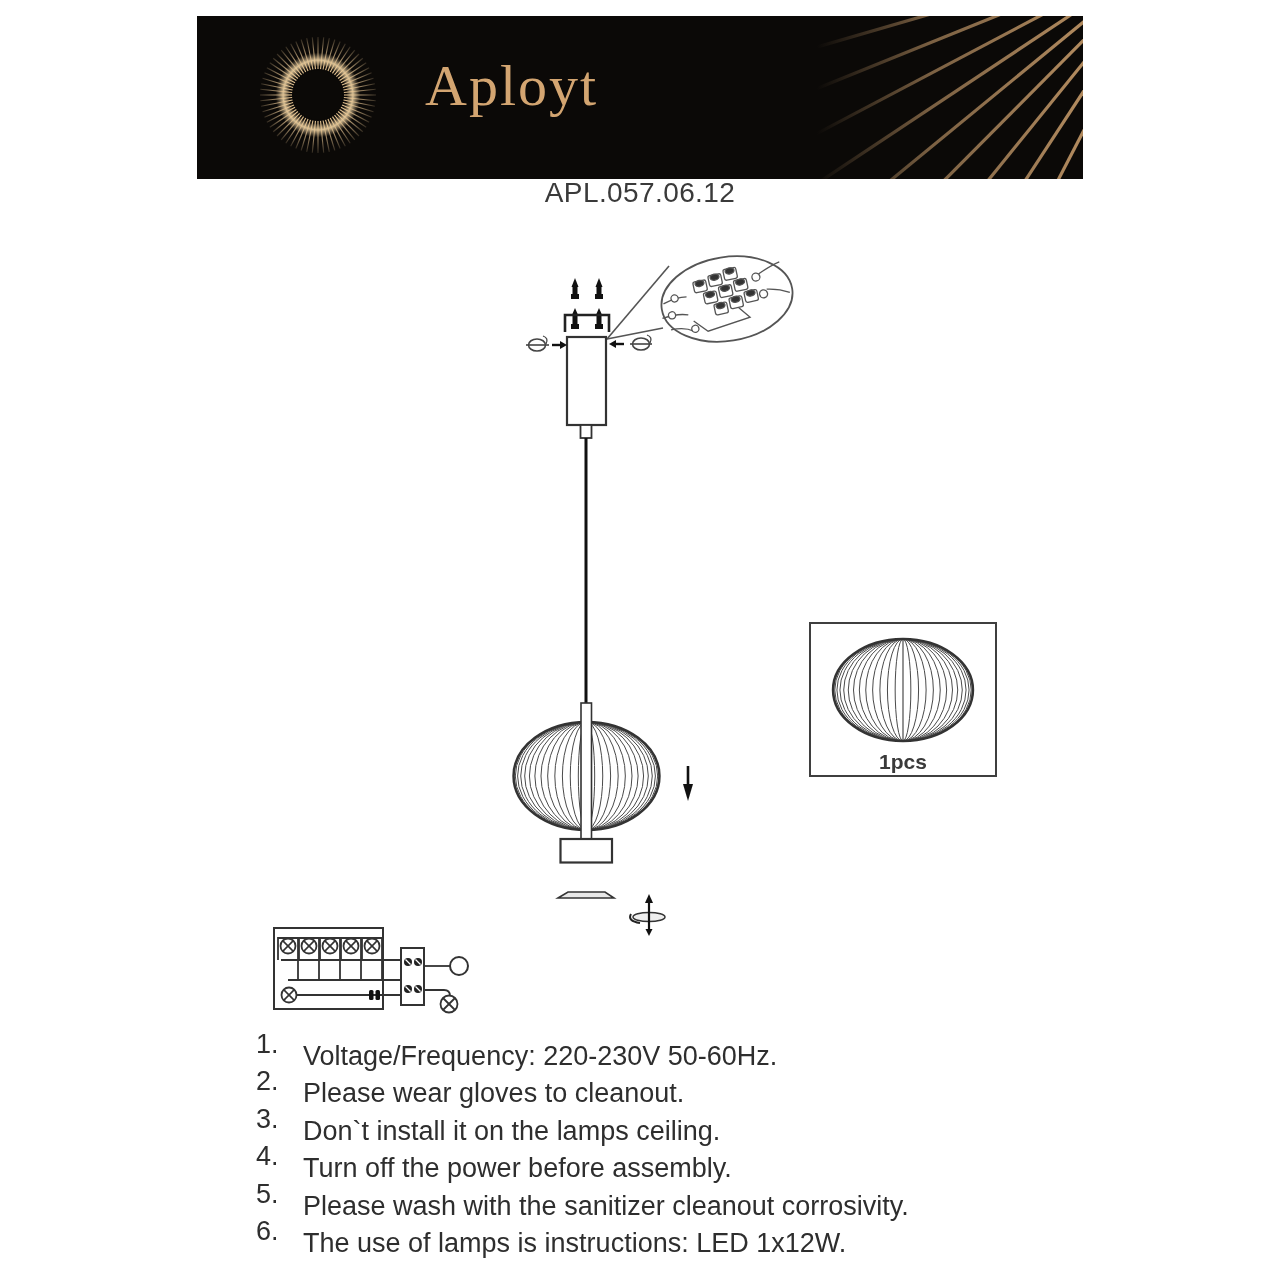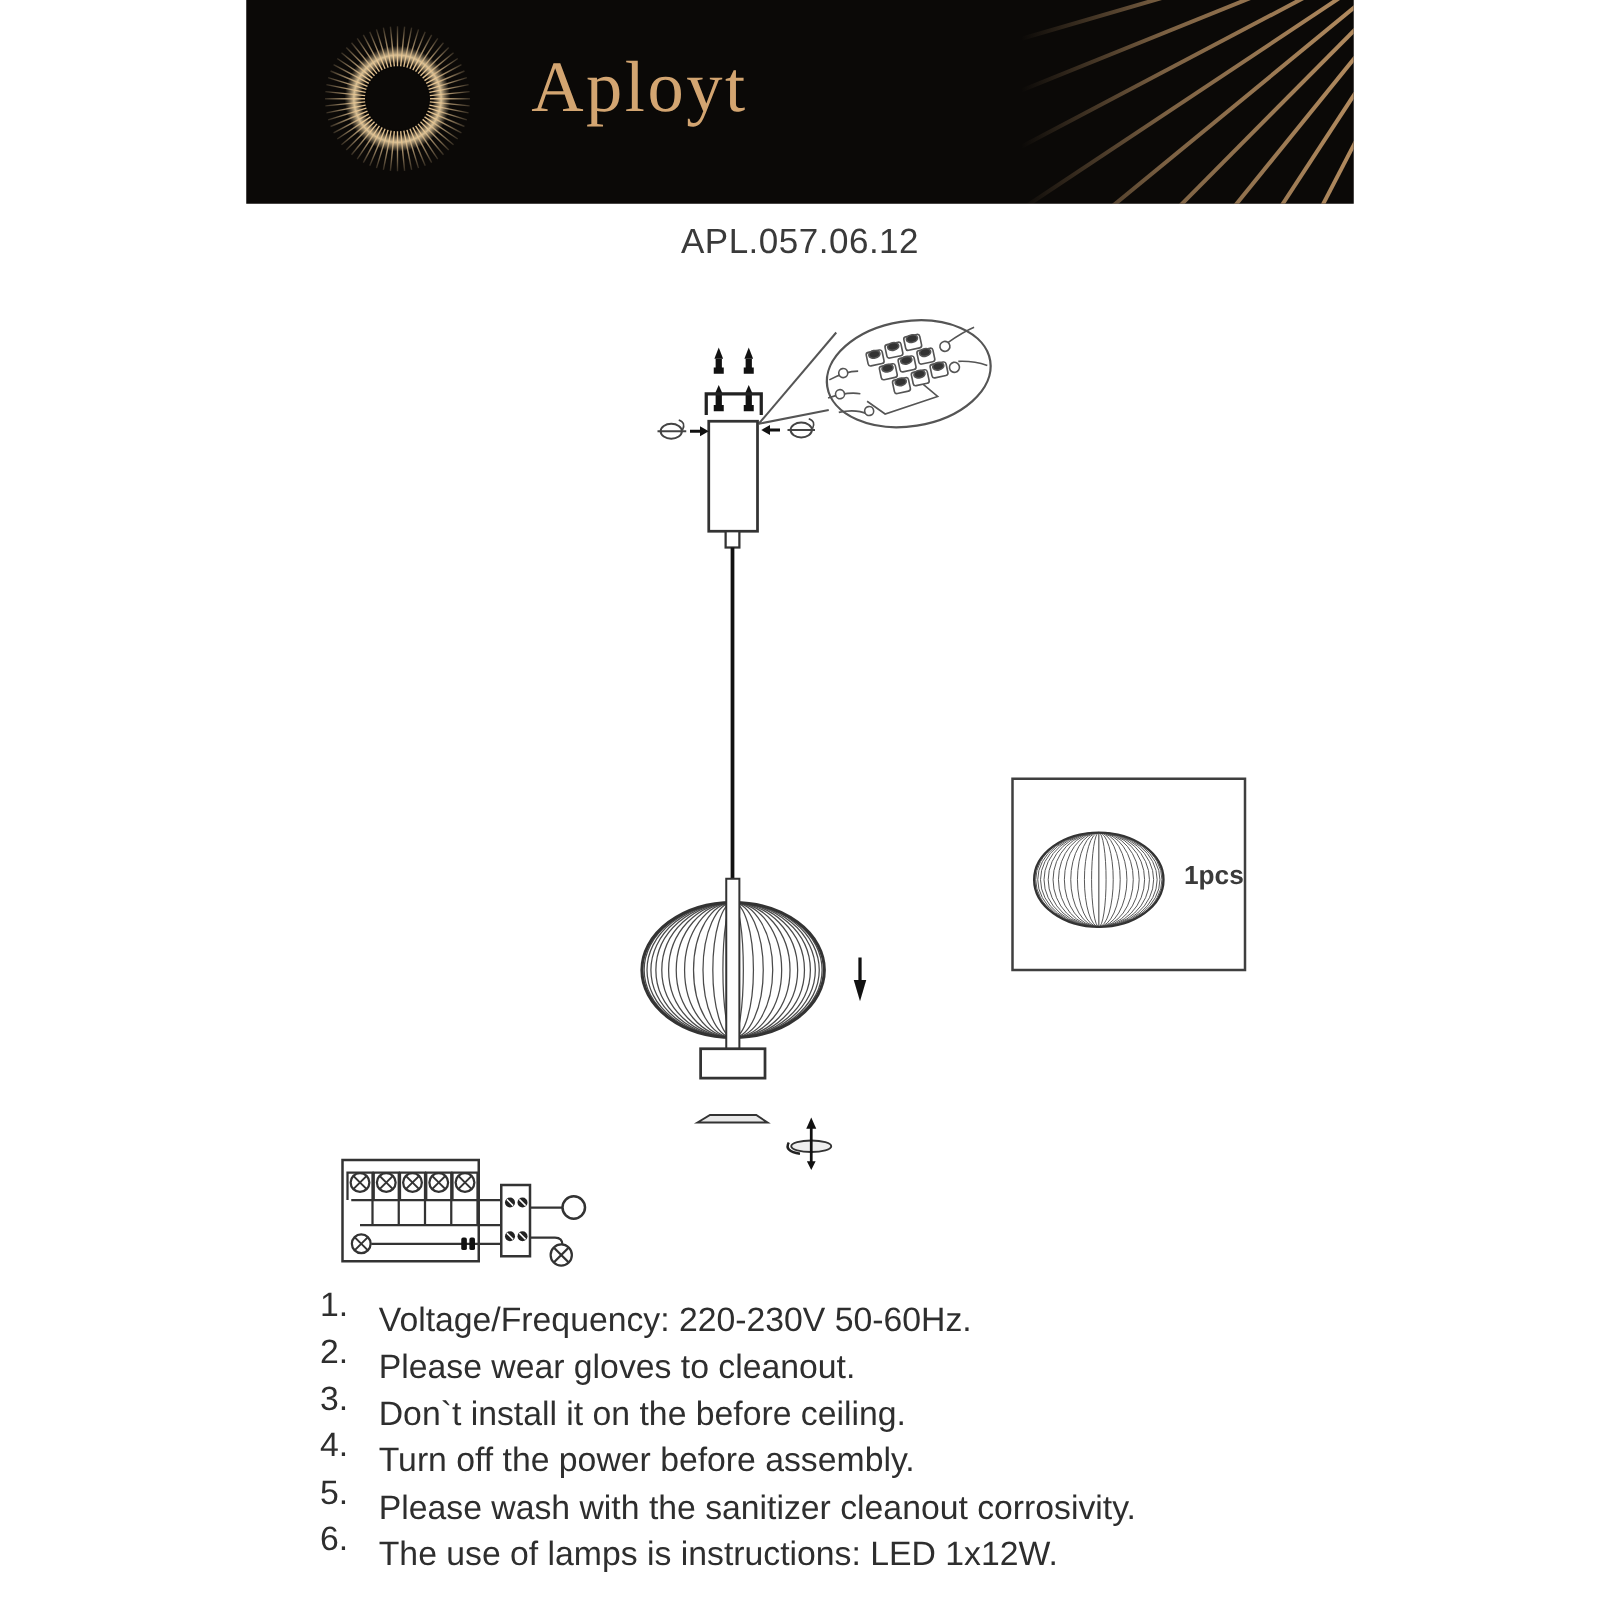--- a/index.html
+++ b/index.html
@@ -2,21 +2,21 @@
 <html><head>
 <meta charset="utf-8">
 <style>
   html,body{margin:0;padding:0;}
   body{
     width:1280px;height:1280px;position:relative;background:#ffffff;
     font-family:"Liberation Sans", sans-serif;overflow:hidden;
   }
   
   .banner{
-    position:absolute;left:197px;top:0;width:886px;height:163px;
+    position:absolute;left:197px;top:16px;width:886px;height:163px;
     background:#0b0907;overflow:hidden;
   }
   .banner svg{position:absolute;left:0;top:0;}
   .brand-name{
     position:absolute;left:228px;top:36px;
     font-family:"Liberation Serif", serif;
     font-size:58px;font-weight:400;color:#d3a571;letter-spacing:2px;
   }
   
   .title-block{
@@ -24,21 +24,21 @@
     color:#3a3a3a;font-size:28px;font-weight:500;line-height:37px;
     letter-spacing:.4px;
   }
   
   .main-diagram{position:absolute;left:440px;top:250px;width:360px;height:700px;}
   .wiring-diagram{position:absolute;left:265px;top:916px;width:215px;height:102px;}
   
   .parts-box{
     position:absolute;left:809px;top:622px;width:188px;height:155px;
     border:2px solid #3f3f3f;background:#fff;box-sizing:border-box;
-    display:flex;flex-direction:row;align-items:center;justify-content:flex-start;
+    display:flex;flex-direction:column;align-items:center;justify-content:flex-start;
   }
   .parts-box svg{display:block;margin-top:6px;}
   .qty-label{font-size:21px;font-weight:700;color:#3a3a3a;margin-top:2px;}
   
   .instructions{
     position:absolute;left:256px;top:1026px;width:830px;
     color:#2e2e2e;font-size:27px;font-weight:500;
   }
   .instr-row{display:flex;align-items:flex-start;height:37.4px;line-height:37.4px;}
   .instr-num{width:47px;flex:0 0 47px;}
@@ -372,21 +372,21 @@
   <div class="instr-row">
     <span class="instr-num">1.</span>
     <span class="instr-text">Voltage/Frequency: 220-230V 50-60Hz.</span>
   </div>
   <div class="instr-row">
     <span class="instr-num">2.</span>
     <span class="instr-text">Please wear gloves to cleanout.</span>
   </div>
   <div class="instr-row">
     <span class="instr-num">3.</span>
-    <span class="instr-text">Don`t install it on the before ceiling.</span>
+    <span class="instr-text">Don`t install it on the lamps ceiling.</span>
   </div>
   <div class="instr-row">
     <span class="instr-num">4.</span>
     <span class="instr-text">Turn off the power before assembly.</span>
   </div>
   <div class="instr-row">
     <span class="instr-num">5.</span>
     <span class="instr-text">Please wash with the sanitizer cleanout corrosivity.</span>
   </div>
   <div class="instr-row">

